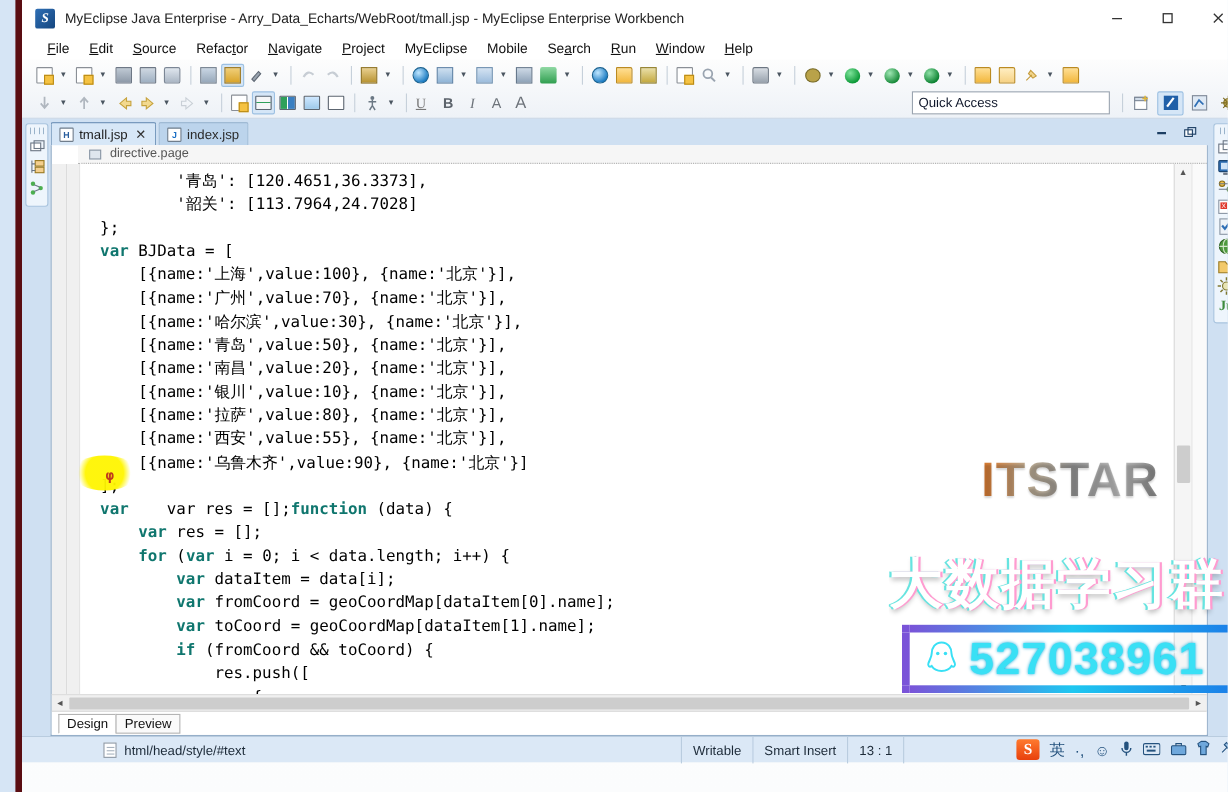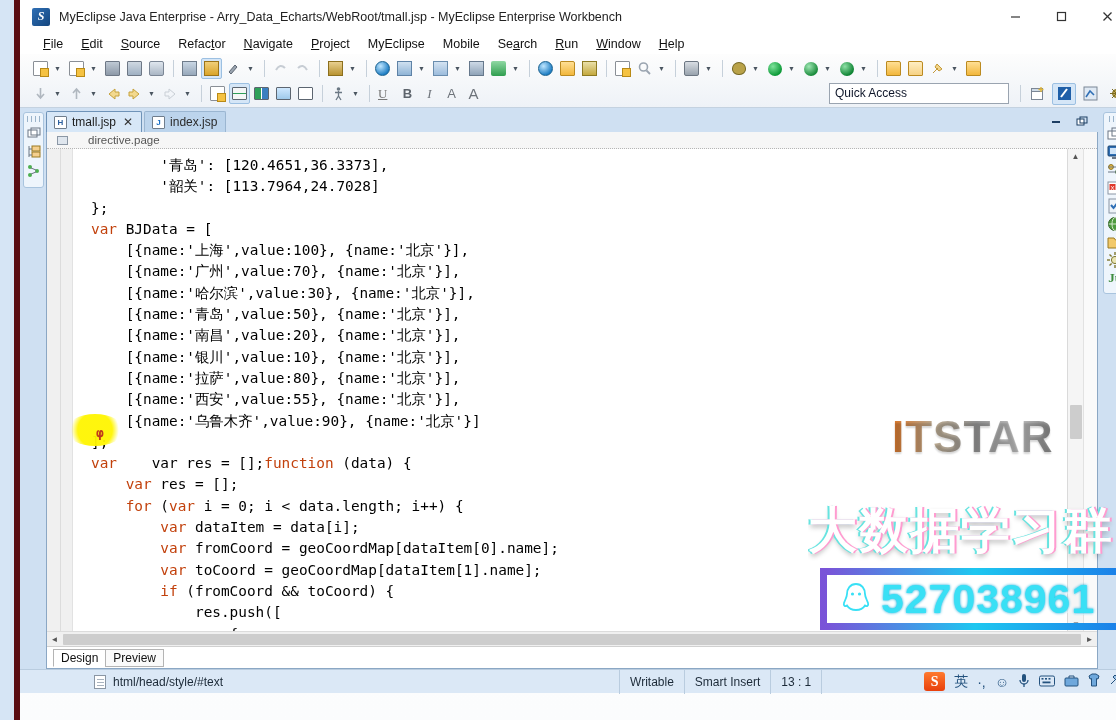--- a/index.html
+++ b/index.html
@@ -145,36 +145,36 @@
   .tabclose { font-size:12px;color:#333; margin-left:2px; }
   .tabbar-right { margin-left:auto; display:flex; align-items:center; gap:10px; padding-right:8px; padding-bottom:2px;}
   .mini-btn { color:#1c3e63; font-size:11px; }
 
   #editor-panel {
     flex:1; background:#fff; border:1px solid #8ba7c4; border-top:none;
     display:flex; flex-direction:column; min-height:0; position:relative;
   }
   #breadcrumb {
     height:17px; background:#f6f6f6; border-bottom:1px dotted #b5b5b5;
-    display:flex; align-items:center; gap:20px; padding-left:10px;
-    font-size:11.5px; color:#555; overflow:hidden;
+    display:flex; align-items:center; gap:8px; padding-left:10px;
+    font-size:11.5px; color:#555; overflow:hidden;margin-left:24px;
   }
   .bc-icon { width:11px;height:9px;background:#dfe6ee;border:1px solid #8b97a5; }
 
   #code-wrap { flex:1; display:flex; min-height:0; position:relative; overflow:hidden; }
   #marker-ruler { width:14px; background:#f0f0f0; border-right:1px solid #dcdcdc; flex:none; }
   #folding { width:12px; background:#f0f0f0; border-right:1px solid #e2e2e2; flex:none;}
   #code {
     flex:1; background:#fff; position:relative; overflow:hidden;
     font-family:"DejaVu Sans Mono","Liberation Mono",monospace;
     font-size:14.4px; line-height:21.3px;
     padding:6px 0 0 18px; white-space:pre;
     color:#000;
   }
-  .kw { color:#c2410c; font-weight:normal; }
+  .kw { color:#0f766e; font-weight:bold; }
   #cursor-hl {
     position:absolute; left:19px; top:265px; width:58px; height:32px;
     border-radius:50%;
     background:radial-gradient(circle, rgba(255,245,0,.95) 52%, rgba(255,245,0,0) 72%);
     pointer-events:none;
   }
   #cursor-mark {
     position:absolute; left:49px; top:276px; font:bold 13px "DejaVu Sans Mono",monospace;
     color:#c03a1c;
   }

